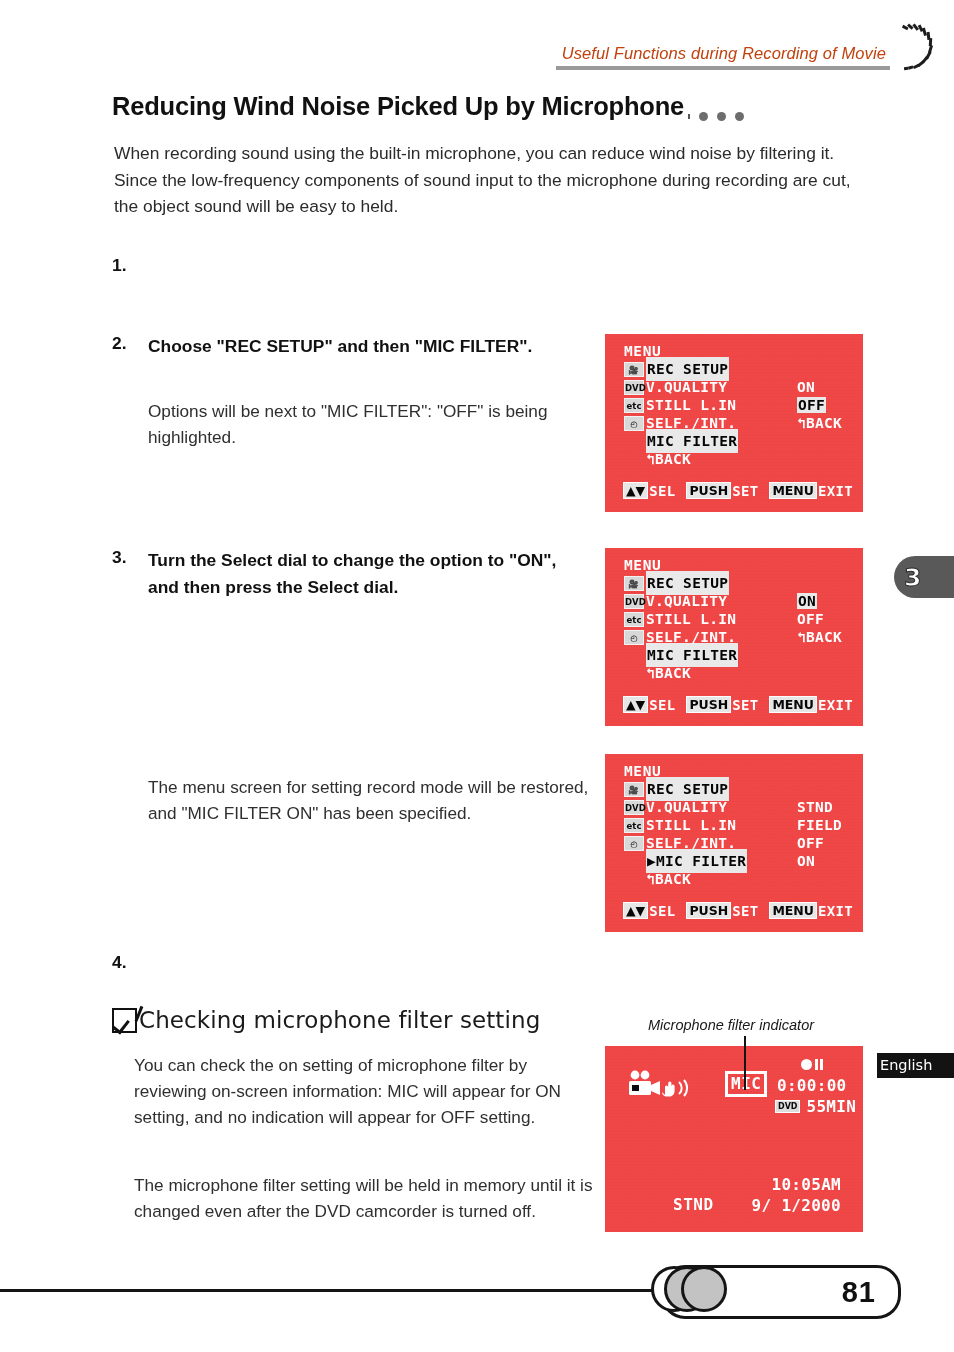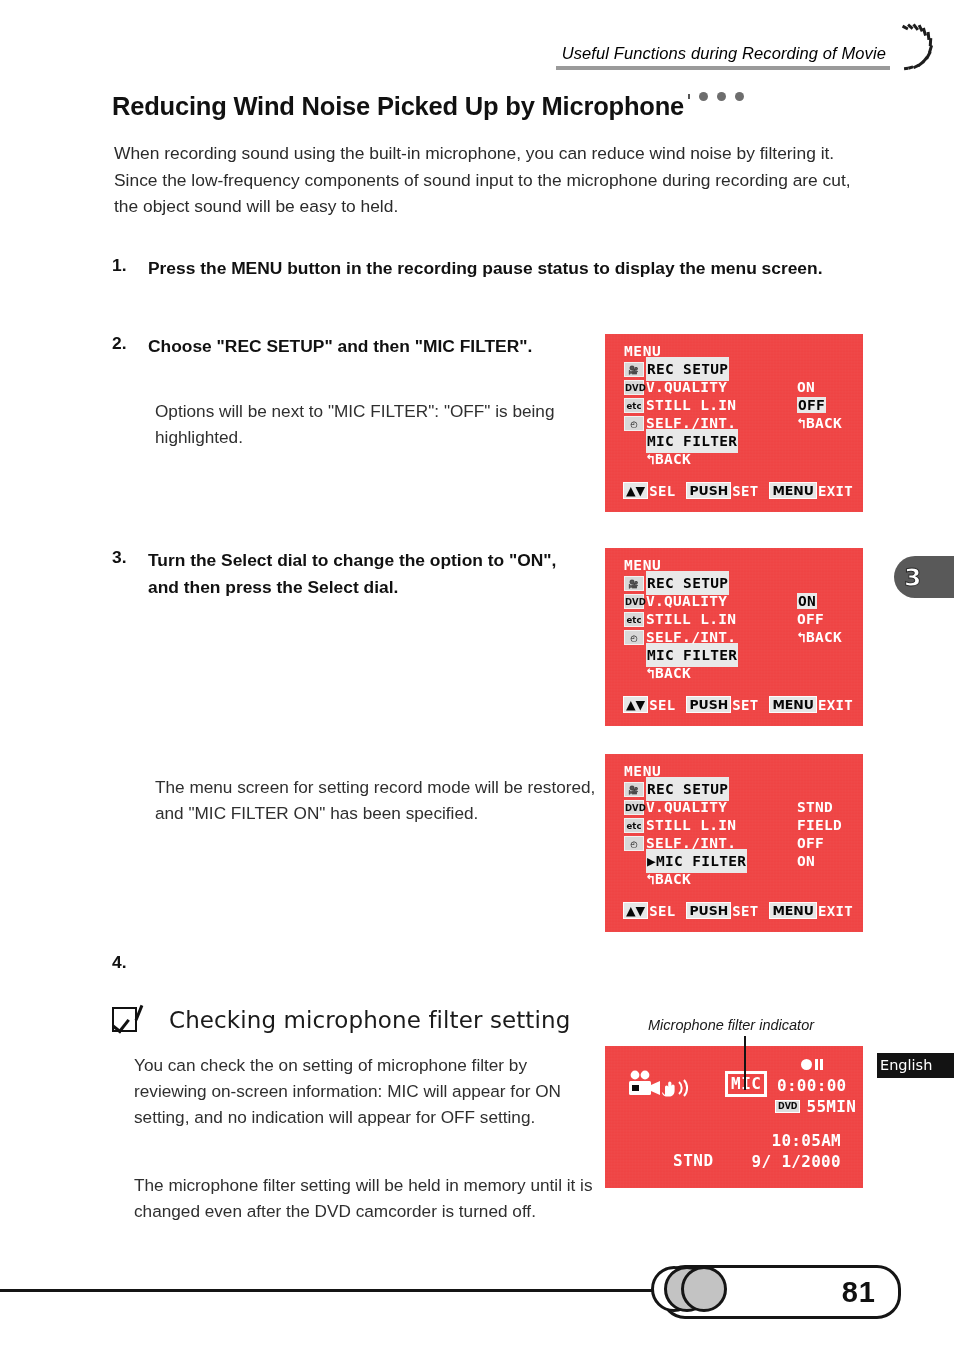--- a/index.html
+++ b/index.html
@@ -15,33 +15,33 @@
   
   .runhead{
     position:absolute;left:0;top:44px;width:890px;
     text-align:right;
   }
   .runhead-text{
     display:inline-block;
     font-style:italic;
     font-size:16.5px;
     letter-spacing:.1px;
-    color:#000000;
+    color:#c2410c;
     padding:0 4px 3px 6px;
     border-bottom:4px solid #9a9a9a;
     margin-left:32px;
   }
   .runhead-swirl{
     position:absolute;right:12px;top:22px;width:56px;height:52px;
   }
 
   
   .title-row{
     position:absolute;left:112px;top:92px;right:60px;
-    display:flex;align-items:flex-start;
+    display:flex;align-items:flex-end;
   }
   .title{
     font-size:25.5px;
     font-weight:bold;
     letter-spacing:-0.2px;
     color:#111;
     white-space:nowrap;
   }
   .title-dots{display:flex;align-items:center;gap:9px;margin-left:4px;}
   .title-dots .tick{width:2px;height:5px;background:#555;}
@@ -56,34 +56,34 @@
   .step{position:absolute;display:flex;}
   .step .num{
     width:36px;flex:none;
     font-size:17.4px;font-weight:bold;color:#111;
   }
   .step .txt{
     font-size:17.4px;font-weight:bold;line-height:26.5px;color:#111;
   }
   .sub{
     position:absolute;
-    font-size:17.2px;line-height:26px;color:#2f2f2f;margin-left:7px;
+    font-size:17.2px;line-height:26px;color:#2f2f2f;
   }
 
   #step1{left:112px;top:255px;width:760px;}
   #step2{left:112px;top:333px;width:452px;}
   #sub2 {left:148px;top:398px;width:430px;}
   #step3{left:112px;top:547px;width:470px;}
   #sub3 {left:148px;top:774px;width:450px;}
   #step4{left:112px;top:952px;width:760px;}
 
   
   .checkhead{
     position:absolute;left:112px;top:1007px;
-    display:flex;align-items:flex-start;gap:32px;
+    display:flex;align-items:flex-end;gap:2px;
   }
   .checkbox-icon{
     width:21px;height:21px;border:2.2px solid #111;position:relative;flex:none;
   }
   .checkbox-icon:before{
     content:"";position:absolute;left:2px;top:7px;width:7px;height:13px;
     border-right:3px solid #111;border-bottom:3px solid #111;
     transform:rotate(38deg);
   }
   .checkbox-icon:after{
@@ -104,21 +104,21 @@
   .lcd{
     position:absolute;
     background:#ef4444;
     font-family:"DejaVu Sans Mono", monospace;
     color:#ffffff;
     overflow:hidden;
   }
   #lcd1{left:605px;top:334px;width:258px;height:178px;}
   #lcd2{left:605px;top:548px;width:258px;height:178px;}
   #lcd3{left:605px;top:754px;width:258px;height:178px;}
-  #lcd4{left:605px;top:1046px;width:258px;height:142px;text-decoration:underline;}
+  #lcd4{left:605px;top:1046px;width:258px;height:186px;text-decoration:underline;}
 
   .lcd-noise{
     position:absolute;inset:0;
     background:
       repeating-linear-gradient(0deg,rgba(255,255,255,.030) 0px,rgba(0,0,0,0) 1px,rgba(0,0,0,0) 2px,rgba(255,255,255,.018) 3px),
       repeating-linear-gradient(90deg,rgba(255,255,255,.022) 0px,rgba(0,0,0,0) 1px,rgba(0,0,0,0) 3px);
     pointer-events:none;
   }
 
   .menu-title{
@@ -270,21 +270,20 @@
     <span class="dot"></span>
     <span class="dot"></span>
     <span class="dot"></span>
   </div>
 </div>
 
 <div class="intro">When recording sound using the built-in microphone, you can reduce wind noise by filtering it. Since the low-frequency components of sound input to the microphone during recording are cut, the object sound will be easy to held.</div>
 
 <div class="step" id="step1">
   <div class="num">1.</div>
-  <div class="txt">Press the MENU button in the recording pause status to display the menu screen.</div>
 </div>
 
 <div class="step" id="step2">
   <div class="num">2.</div>
   <div class="txt">Choose "REC SETUP" and then "MIC FILTER".</div>
 </div>
 <div class="sub" id="sub2">Options will be next to "MIC FILTER": "OFF" is being highlighted.</div>
 
 <div class="step" id="step3">
   <div class="num">3.</div>

